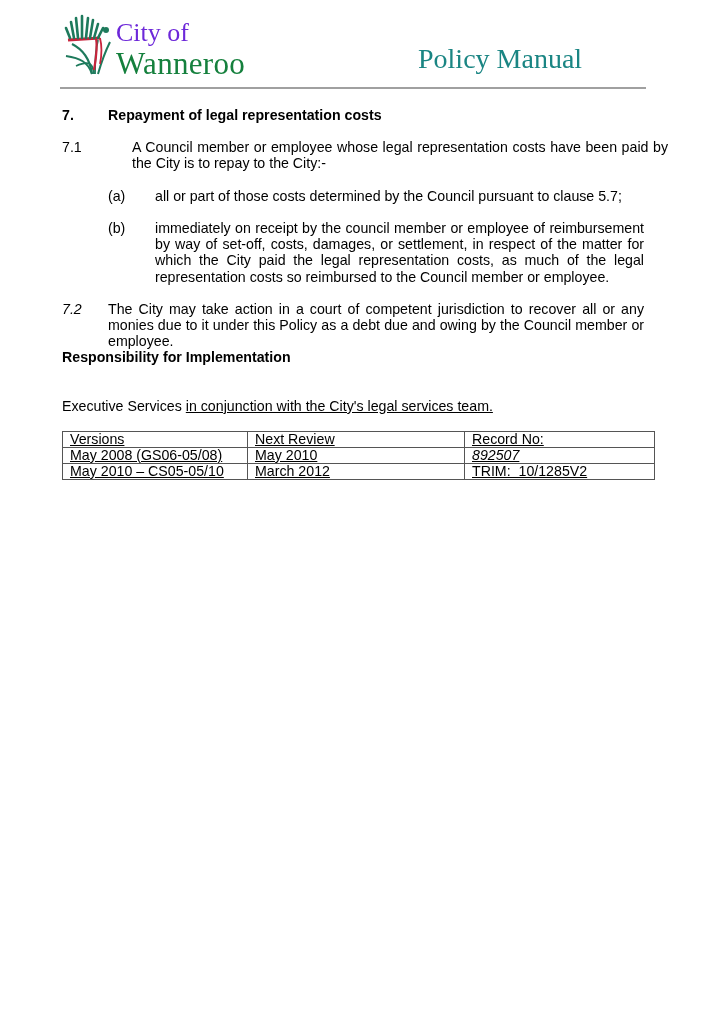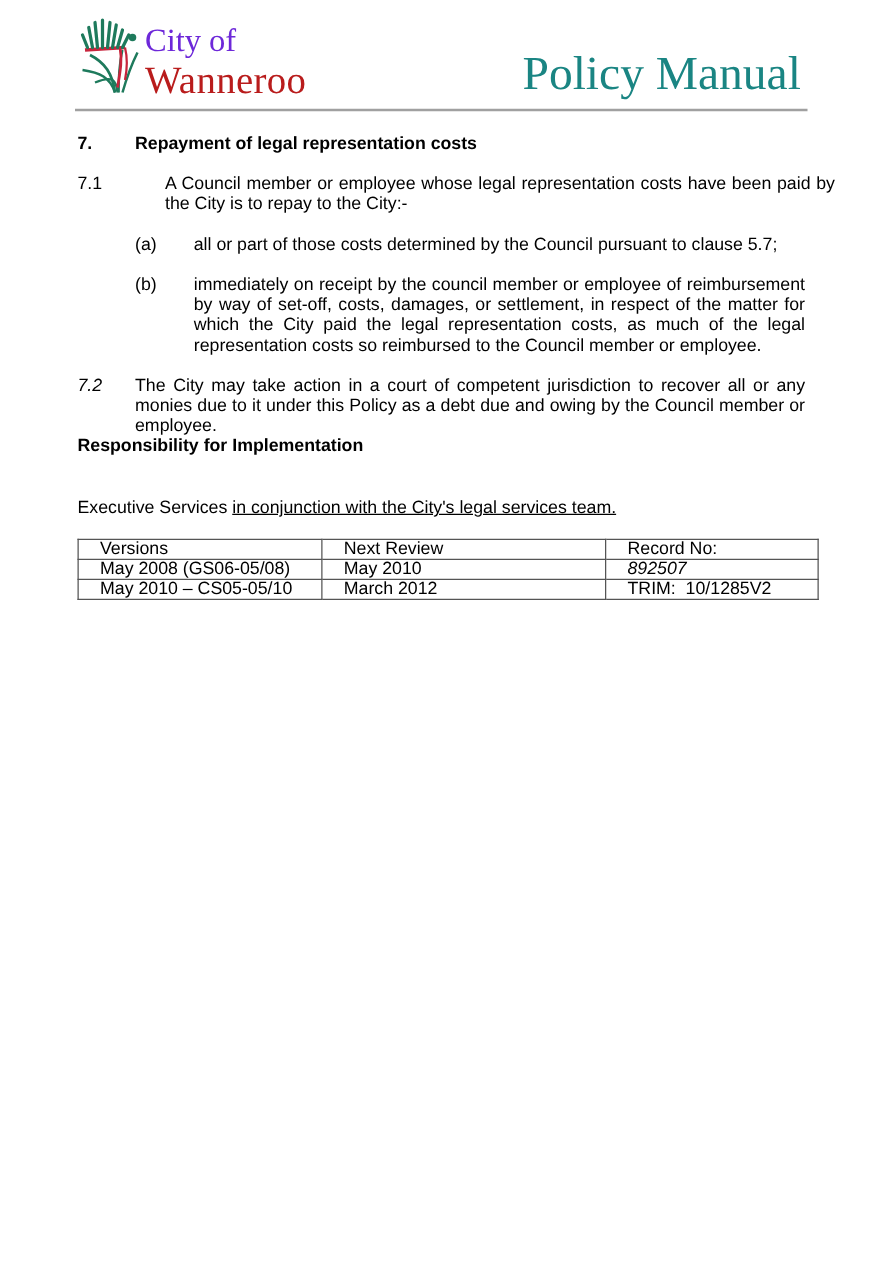--- a/index.html
+++ b/index.html
@@ -8,40 +8,41 @@
       font-family: "Liberation Sans", sans-serif; color: #000;
     }
     .logo { position: absolute; left: 62px; top: 10px; width: 200px; height: 66px; }
     .logo svg { position: absolute; left: 0; top: 4px; }
     .logo-text-1 {
       position: absolute; left: 54px; top: 10px;
       font-family: "Liberation Serif", serif; font-size: 26px; color: #6d28d9; line-height: 26px;
     }
     .logo-text-2 {
       position: absolute; left: 54px; top: 38px;
-      font-family: "Liberation Serif", serif; font-size: 31px; color: #b91c1c; line-height: 31px; letter-spacing: 0.3px;
+      font-family: "Liberation Serif", serif; font-size: 31px; color: #15803d; line-height: 31px; letter-spacing: 0.3px;
     }
     .header-title {
       position: absolute; left: 418px; top: 42px;
-      font-family: "Liberation Serif", serif; font-size: 38px; color: #1a8583; line-height: 34px;
+      font-family: "Liberation Serif", serif; font-size: 28px; color: #1a8583; line-height: 34px;
     }
     .header-rule {
       position: absolute; left: 60px; top: 87px; width: 586px; height: 2px; background: #a0a0a0;
     }
     .text { position: absolute; font-size: 14.2px; line-height: 16.2px; }
     .bold { font-weight: bold; }
     .justify { text-align: justify; text-align-last: left; }
     .num { position: absolute; font-size: 14.2px; line-height: 16.2px; }
     table.versions {
       position: absolute; left: 62px; top: 431px; width: 593px;
       border-collapse: collapse; font-size: 14.2px;
     }
     table.versions td {
-      border: 1px solid #555; padding: 0 0 0 17px; height: 15px; line-height: 15px;
+      border: 1px solid #555; padding: 0 0 0 7px; height: 15px; line-height: 15px;
       white-space: nowrap;
+      text-decoration: underline;
     }
     table.versions td.c1 { width: 177px; }
     table.versions td.c2 { width: 209px; }
     .italic { font-style: italic; }
     .u { text-decoration: underline; }
   </style>
 </head>
 <body>
 
 <div class="logo">

